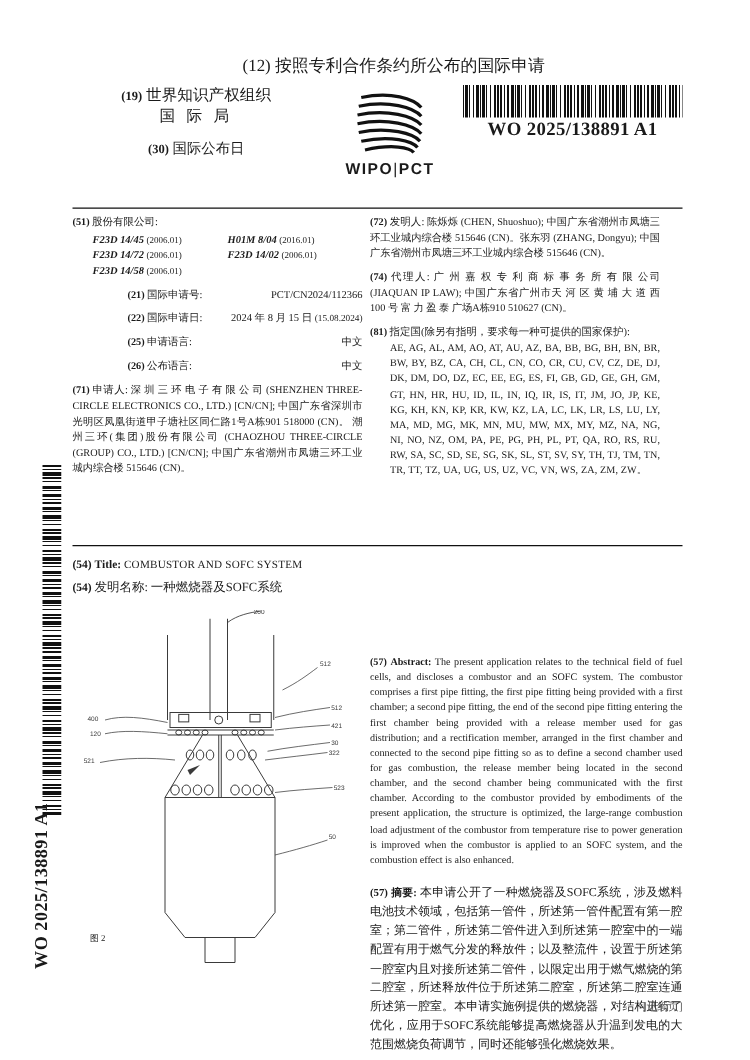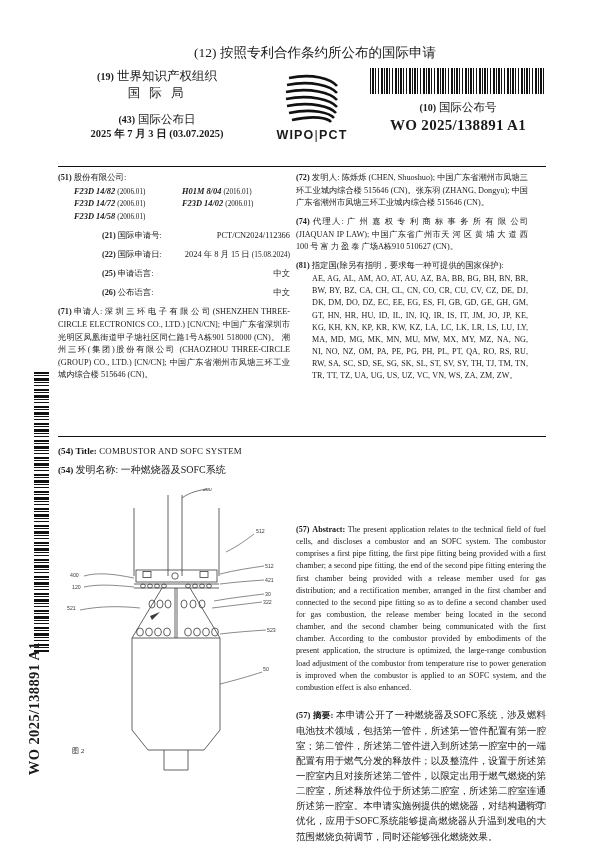--- a/index.html
+++ b/index.html
@@ -313,24 +313,23 @@
 
     <div class="hdr-row">
 
       <div class="hdr-left">
         <div class="l1">
           <span class="tag">(19)</span>
           <span>世界知识产权组织</span>
         </div>
         <div class="l2">国 际 局</div>
         <div class="l3">
-          <span class="tag">(43)</span>
+          <span class="tag">(30)</span>
           <span>国际公布日</span>
         </div>
-        <div class="l4">2025 年 7 月 3 日 (03.07.2025)</div>
       </div>
 
       <div class="wipo">
         <svg width="74" height="56" viewBox="0 0 74 56">
           <g fill="none" stroke="#111" stroke-width="2.6">
             <path d="M14 8 C38 3, 56 9, 62 16"></path>
             <path d="M12 15 C36 10, 56 16, 62 23"></path>
             <path d="M11 22 C35 17, 56 23, 62 30"></path>
             <path d="M11 29 C35 24, 56 30, 62 37"></path>
             <path d="M12 36 C36 31, 56 37, 61 43"></path>
@@ -338,44 +337,40 @@
             <path d="M17 50 C39 45, 53 48, 56 52"></path>
           </g>
         </svg>
         <div class="wipo-word">
           <span>WIPO</span><span class="sep">|</span><span>PCT</span>
         </div>
       </div>
 
       <div class="hdr-right">
         <div class="barcode-h"></div>
-        <div class="l1">
-          <span class="tag">(10)</span>
-          <span>国际公布号</span>
-        </div>
         <div class="l2">WO 2025/138891 A1</div>
       </div>
 
     </div>
   </div>
 
   <div class="rule rule-top"></div>
 
   <div class="bib">
 
     <div class="col col-left">
 
       <div class="fld">
         <div>
           <span class="tag">(51)</span>
           <span class="lbl">股份有限公司:</span>
         </div>
         <div class="ipc">
           <div class="c">
-            <span>F23D 14/82</span>
+            <span>F23D 14/45</span>
             <span class="yr">(2006.01)</span>
           </div>
           <div class="c">
             <span>H01M 8/04</span>
             <span class="yr">(2016.01)</span>
           </div>
           <div class="c">
             <span>F23D 14/72</span>
             <span class="yr">(2006.01)</span>
           </div>

